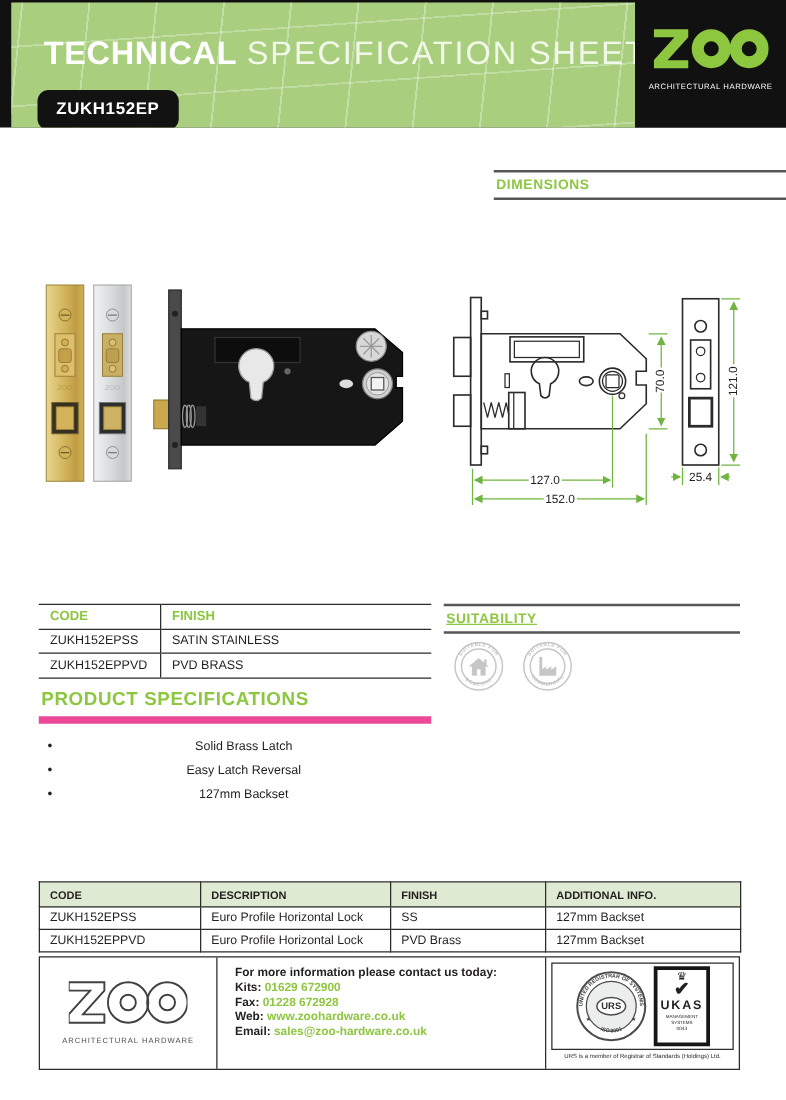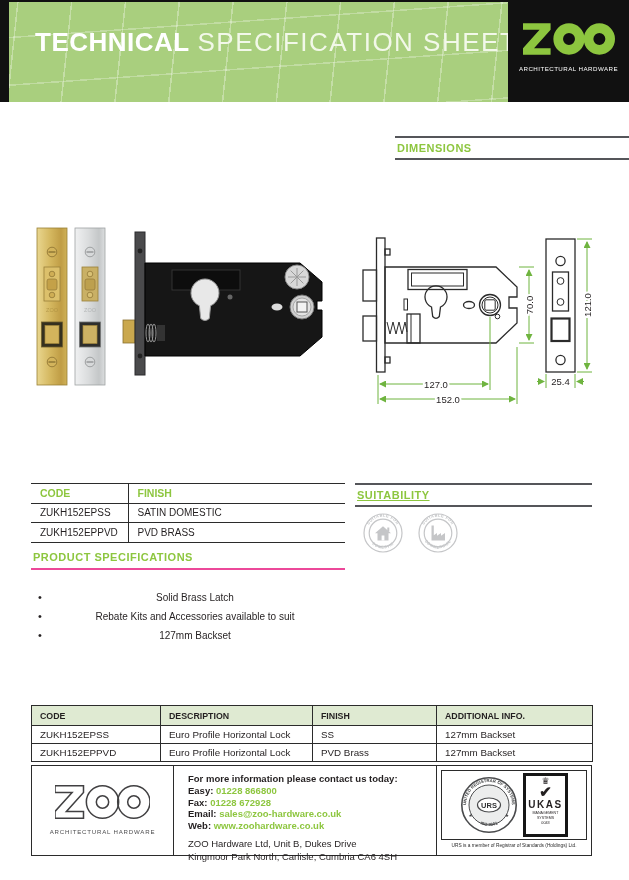--- a/index.html
+++ b/index.html
@@ -88,20 +88,21 @@
       </g>
     </defs>
   </svg>
 
   <div class="header">
     <div class="band">
       <div class="title">
         <span class="t-bold">TECHNICAL</span>
         <span class="t-light">SPECIFICATION SHEET</span>
       </div>
+      <div class="code-tag">ZUKH152EP</div>
     </div>
     <div class="logo-box">
       <svg class="logo-green" width="92" height="38" viewBox="0 0 100 38">
         <use href="#zoo-glyph"></use>
       </svg>
       <div class="logo-tagline">ARCHITECTURAL HARDWARE</div>
     </div>
   </div>
 
   <div class="abs sec-head" style="left:355px; top:136px; width:237px;margin-left:40px;">DIMENSIONS</div>
@@ -248,34 +249,34 @@
         <col style="width:97px">
         <col style="width:217px">
       </colgroup>
     <tbody>
         <tr>
       <th>CODE</th>
       <th class="c2">FINISH</th>
     </tr>
     <tr>
       <td>ZUKH152EPSS</td>
-      <td class="c2">SATIN DOMESTIC</td>
+      <td class="c2">SATIN STAINLESS</td>
     </tr>
     <tr class="last">
       <td>ZUKH152EPPVD</td>
       <td class="c2">PVD BRASS</td>
     </tr>
   </tbody>
     </table>
 
-  <div class="abs" style="left:31px; top:546px; width:314px; border-bottom:2px solid #ec4899; padding:5px 0 5px 2px;
-       color:#8dc63f; font-weight:700; font-size:11px; letter-spacing:.5px;">PRODUCT SPECIFICATIONS</div>
+  <div class="abs" style="left:31px; top:546px; width:314px; border-bottom:6px solid #ec4899; padding:5px 0 5px 2px;
+       color:#8dc63f; font-weight:700; font-size:15px; letter-spacing:.5px;">PRODUCT SPECIFICATIONS</div>
   <ul class="abs spec-list" style="left:38px; top:592px; width:300px;text-align:center;">
     <li>Solid Brass Latch</li>
-    <li>Rebate Kits and Accessories available to suit</li>
+    <li>Easy Latch Reversal</li>
     <li>127mm Backset</li>
   </ul>
 
   <div class="abs sec-head" style="left:355px; top:483px; width:237px;text-decoration:underline;">SUITABILITY</div>
 
   <svg class="abs" style="left:356px; top:509px;" width="112" height="49" viewBox="356 509 112 49">
     <defs>
       <path id="tArc1" d="M 366.8 533 A 16.2 16.2 0 1 1 399.2 533"></path>
       <path id="bArc1" d="M 367.5 533 A 15.5 15.5 0 0 0 398.5 533"></path>
       <path id="tArc2" d="M 421.8 533 A 16.2 16.2 0 1 1 454.2 533"></path>
@@ -337,38 +338,34 @@
     <div class="f-cell f-logo">
       <svg class="logo-outline" width="95" height="38" viewBox="0 0 100 38">
         <use href="#zoo-glyph"></use>
       </svg>
       <div class="f-logo-tagline">ARCHITECTURAL HARDWARE</div>
     </div>
 
     <div class="f-cell f-contact">
       <div class="b">For more information please contact us today:</div>
       <div>
-        <span class="b">Easy:</span>
-        <span class="green">01228 866800</span>
+        <span class="b">Kits:</span>
+        <span class="green">01629 672900</span>
       </div>
       <div>
         <span class="b">Fax:</span>
         <span class="green">01228 672928</span>
       </div>
       <div>
+        <span class="b">Web:</span>
+        <a href="#" class="green">www.zoohardware.co.uk</a>
+      </div>
+      <div>
         <span class="b">Email:</span>
         <a href="#" class="green">sales@zoo-hardware.co.uk</a>
-      </div>
-      <div>
-        <span class="b">Web:</span>
-        <a href="#" class="green">www.zoohardware.co.uk</a>
-      </div>
-      <div class="addr">
-        <div>ZOO Hardware Ltd, Unit B, Dukes Drive</div>
-        <div>Kingmoor Park North, Carlisle, Cumbria CA6 4SH</div>
       </div>
     </div>
 
     <div class="f-cell f-cert">
       <div class="cert-box">
         <svg width="58" height="58" viewBox="0 0 58 58">
           <defs>
             <path id="uTop" d="M 6 29 A 23 23 0 1 1 52 29"></path>
             <path id="uBot" d="M 8 29 A 21 21 0 0 0 50 29"></path>
           </defs>

